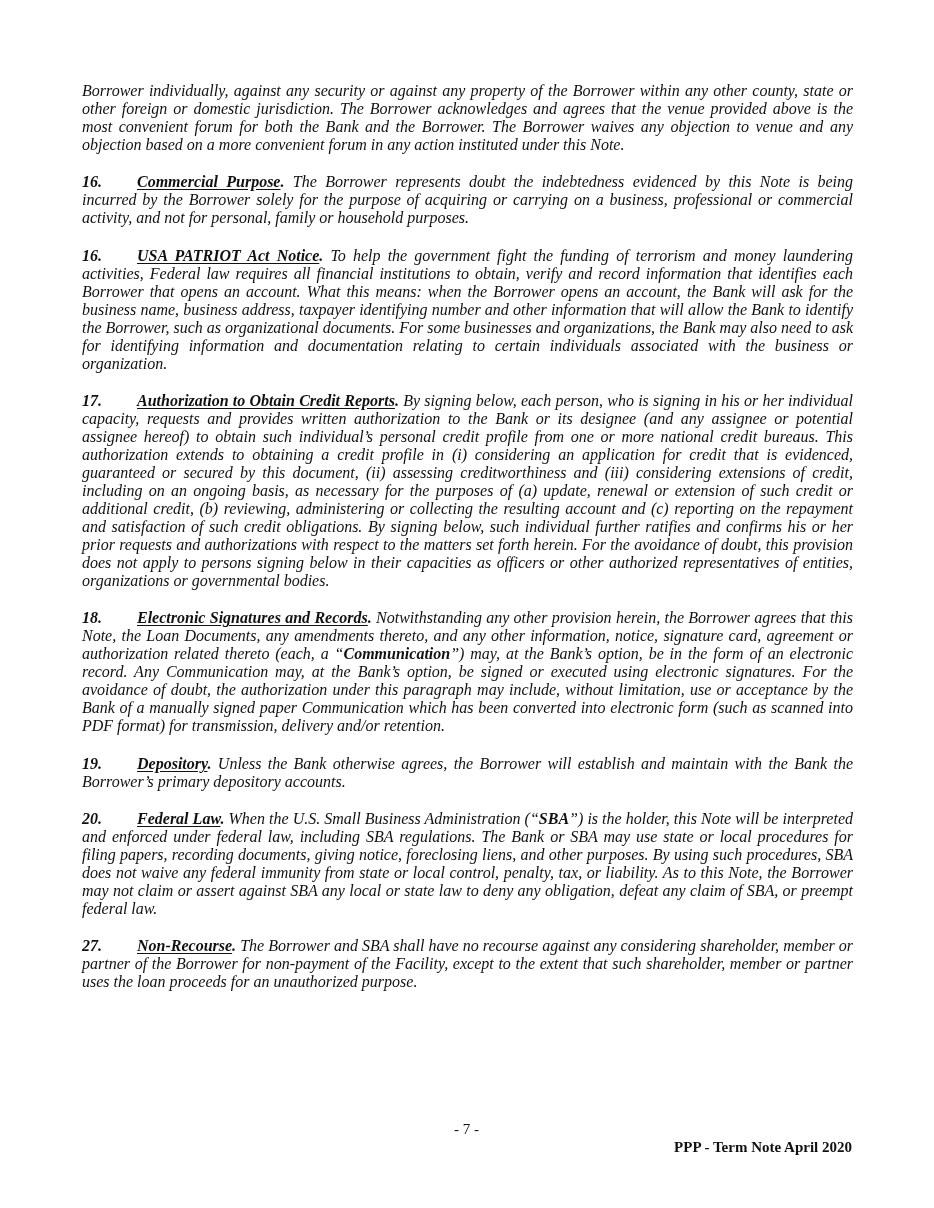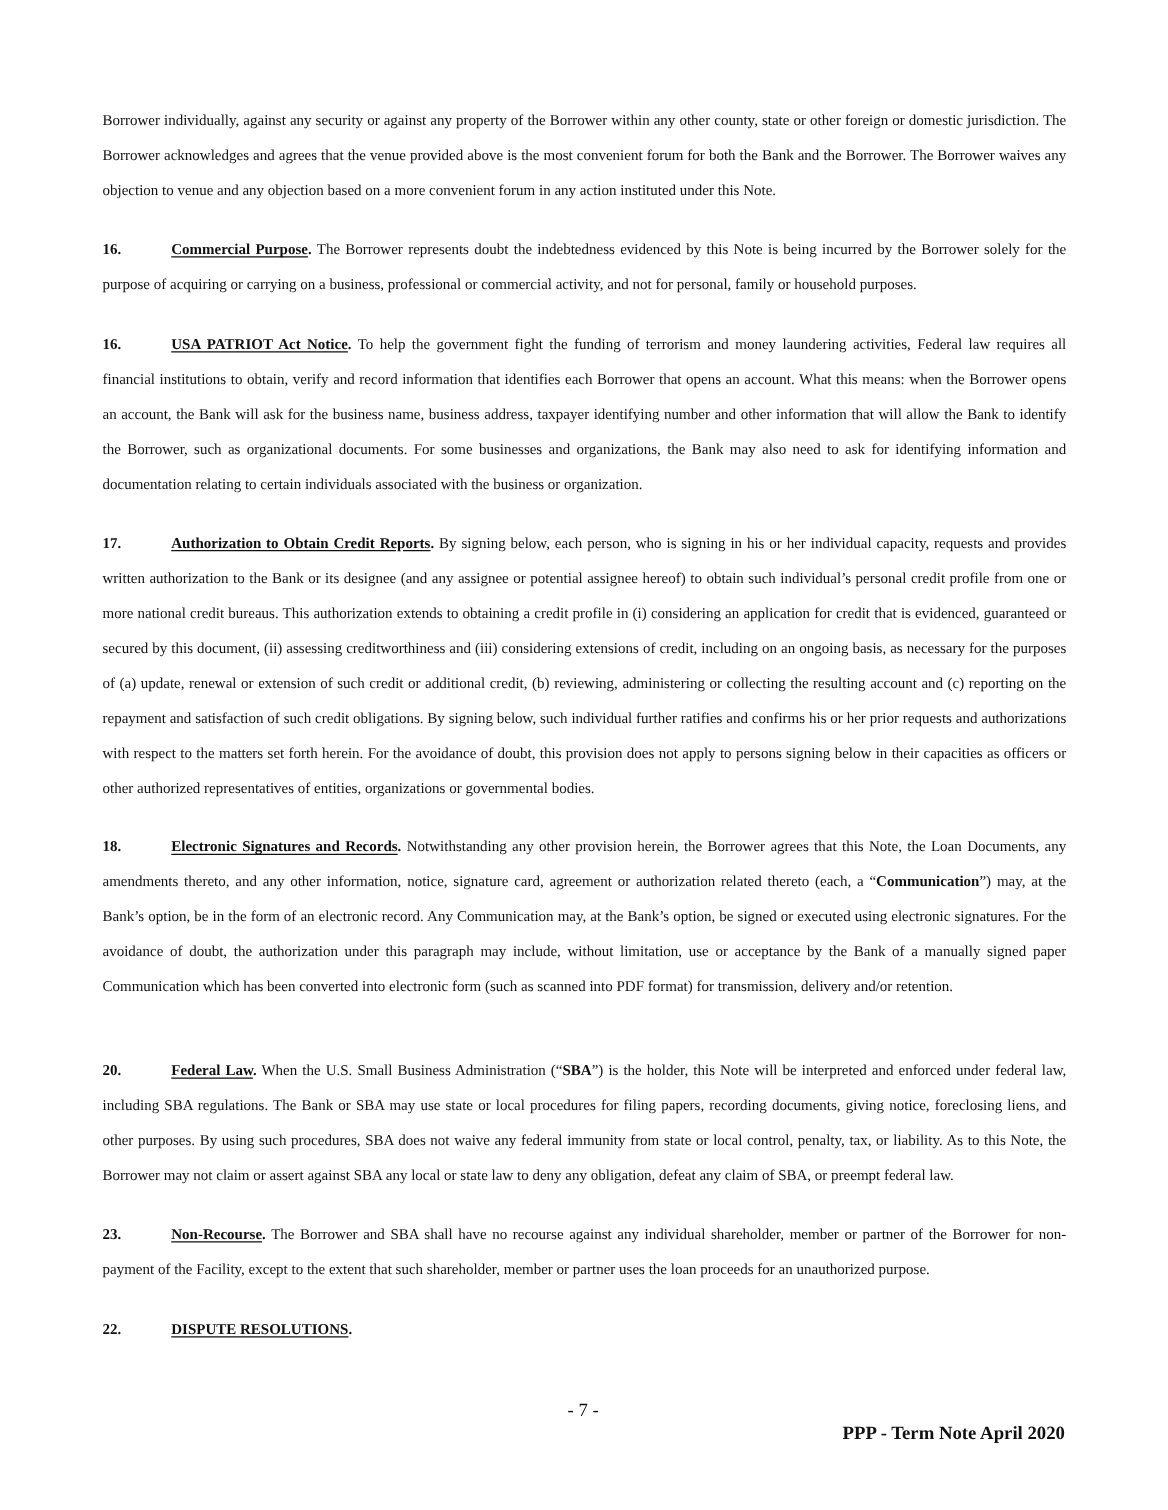--- a/index.html
+++ b/index.html
@@ -15,25 +15,26 @@
       font-family: "Liberation Serif", "DejaVu Serif", serif;
       color: #111111;
     }
     .page {
       position: absolute;
       left: 82px;
       top: 82px;
       width: 771px;
     }
     .para {
-      font-size: 12px;
-      line-height: 28px;
+      font-size: 16px;
+      line-height: 18px;
       text-align: justify;
       margin: 0;
       hyphens: none;
+      font-style: italic;
     }
     .gap { height: 19.35px; }
     .num {
       font-weight: bold;
       display: inline-block;
       width: 55px;
     }
     .heading {
       font-weight: bold;
       text-decoration: underline;
@@ -77,31 +78,31 @@
   <p class="para">
     <span class="num">17.</span><span class="heading">Authorization to Obtain Credit Reports</span><span class="bold">.</span><span>  By signing below, each person, who is signing in his or her individual capacity, requests and provides written authorization to the Bank or its designee (and any assignee or potential assignee hereof) to obtain such individual’s personal credit profile from one or more national credit bureaus.  This authorization  extends to obtaining a credit profile in (i) considering an application for credit that is evidenced, guaranteed or secured by this document, (ii) assessing creditworthiness and (iii) considering extensions of credit, including on an ongoing basis, as necessary for the purposes of (a) update, renewal or extension of such credit or additional credit, (b)  reviewing, administering or collecting the resulting account and (c) reporting on the repayment and satisfaction of such credit obligations.  By signing below, such individual further ratifies and confirms his or her prior requests and authorizations with respect to the matters set forth herein.  For the avoidance of doubt, this provision does not apply to persons signing below in their capacities as officers or other authorized representatives of entities, organizations or governmental bodies.</span>
   </p>
   <div class="gap"></div>
 
   <p class="para">
     <span class="num">18.</span><span class="heading">Electronic Signatures and Records</span><span class="bold">.</span><span>  Notwithstanding any other provision herein, the Borrower agrees that this Note, the Loan Documents, any amendments thereto, and any other information, notice, signature card, agreement or authorization related thereto (each, a “</span><span class="bold">Communication</span><span>”) may, at the Bank’s option, be in the form of an electronic record.  Any Communication may, at the Bank’s option, be signed or executed using electronic signatures.  For the avoidance of doubt, the authorization under this paragraph may include, without limitation, use or acceptance by the Bank of a manually signed paper Communication which has been converted into electronic form (such as scanned into PDF format) for transmission, delivery and/or retention.</span>
   </p>
   <div class="gap"></div>
 
+  <p class="para">
+    <span class="num">19.</span><span class="heading">Depository</span><span class="bold">.</span><span>  Unless the Bank otherwise agrees, the Borrower will establish and maintain with the Bank the Borrower’s primary depository accounts.</span>
+  </p>
   <div class="gap"></div>
 
   <p class="para">
     <span class="num">20.</span><span class="heading">Federal Law</span><span class="bold">.</span><span>  When the U.S. Small Business Administration (“</span><span class="bold">SBA</span><span>”) is the holder, this Note will be interpreted and enforced under federal law, including SBA regulations.  The Bank or SBA may use state or local procedures for filing papers, recording documents, giving notice, foreclosing liens, and other purposes.  By using such procedures, SBA does not waive any federal immunity from state or local control, penalty, tax, or liability.  As to this Note, the Borrower may not claim or assert against SBA any local or state law to deny any obligation, defeat any claim of SBA, or preempt federal law.</span>
   </p>
   <div class="gap"></div>
 
   <p class="para">
-    <span class="num">23.</span><span class="heading">Non-Recourse</span><span class="bold">.</span><span>  The Borrower and SBA shall have no recourse against any individual shareholder, member or partner of the Borrower for non-payment of the Facility, except to the extent that such shareholder, member or partner uses the loan proceeds for an unauthorized purpose.</span>
+    <span class="num">27.</span><span class="heading">Non-Recourse</span><span class="bold">.</span><span>  The Borrower and SBA shall have no recourse against any considering shareholder, member or partner of the Borrower for non-payment of the Facility, except to the extent that such shareholder, member or partner uses the loan proceeds for an unauthorized purpose.</span>
   </p>
   <div class="gap"></div>
 
-  <p class="para">
-    <span class="num">22.</span><span class="heading">DISPUTE RESOLUTIONS</span><span class="bold">.</span>
-  </p>
 </div>
 
 <div class="page-number">- 7 -</div>
 <div class="footer-title">PPP - Term Note April 2020</div>
 
 </body></html>

